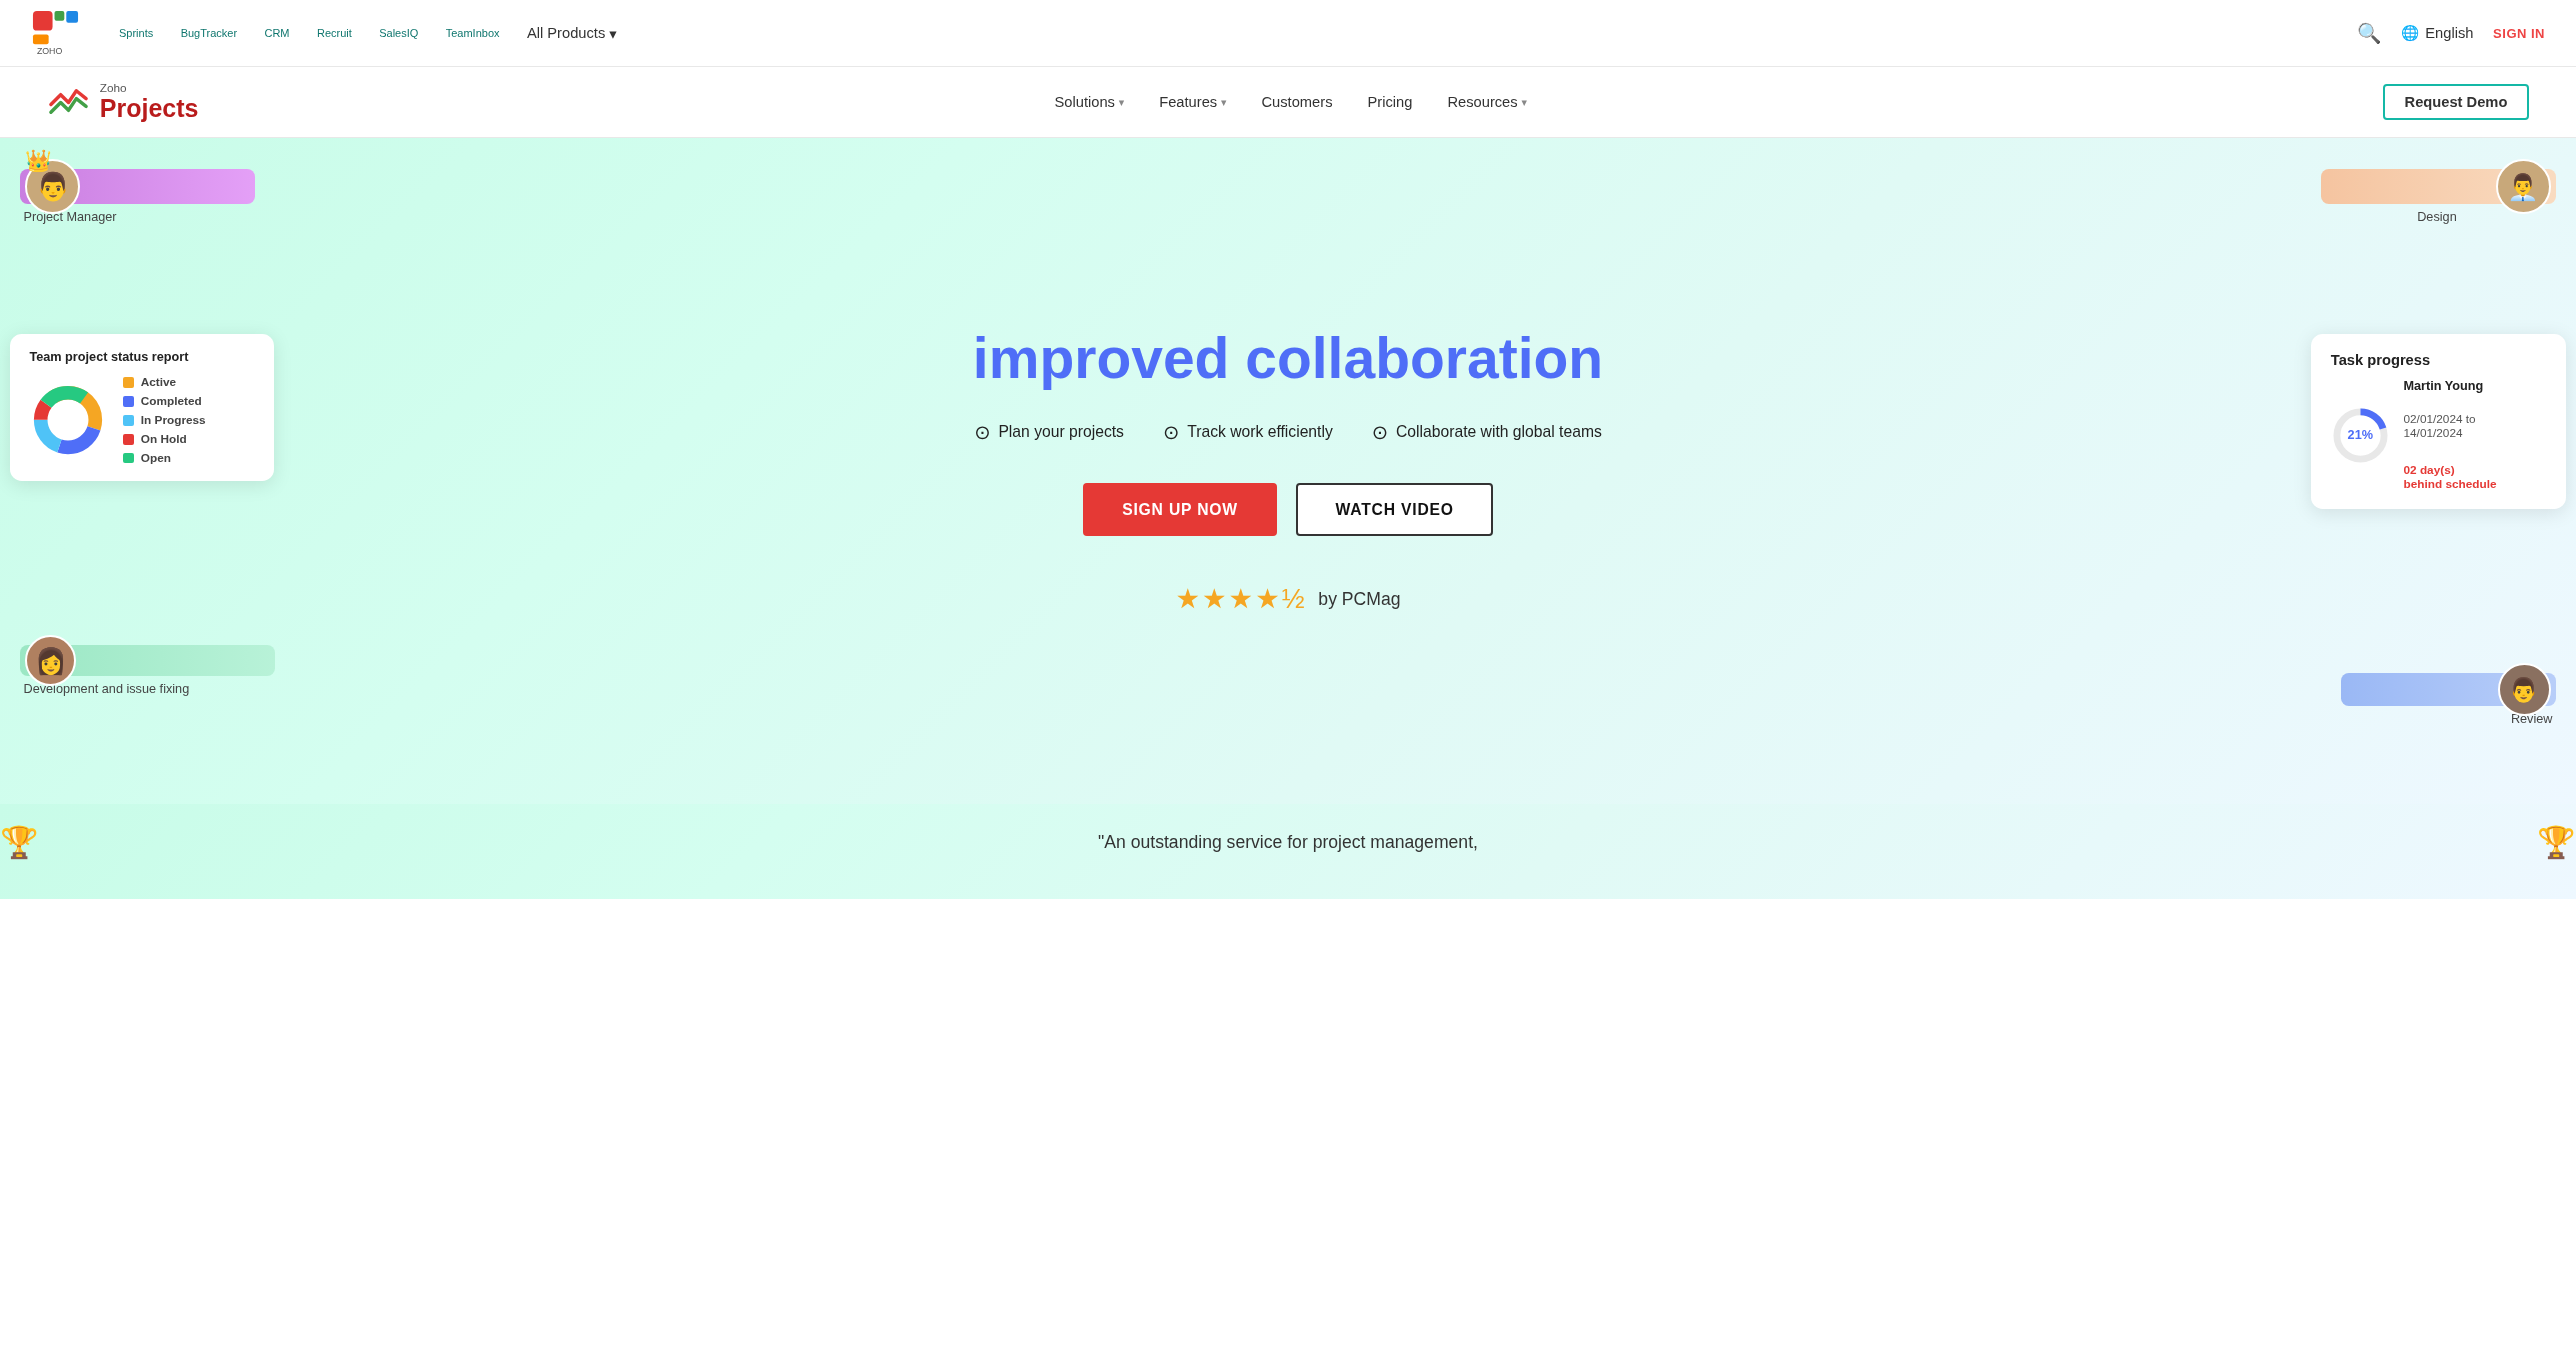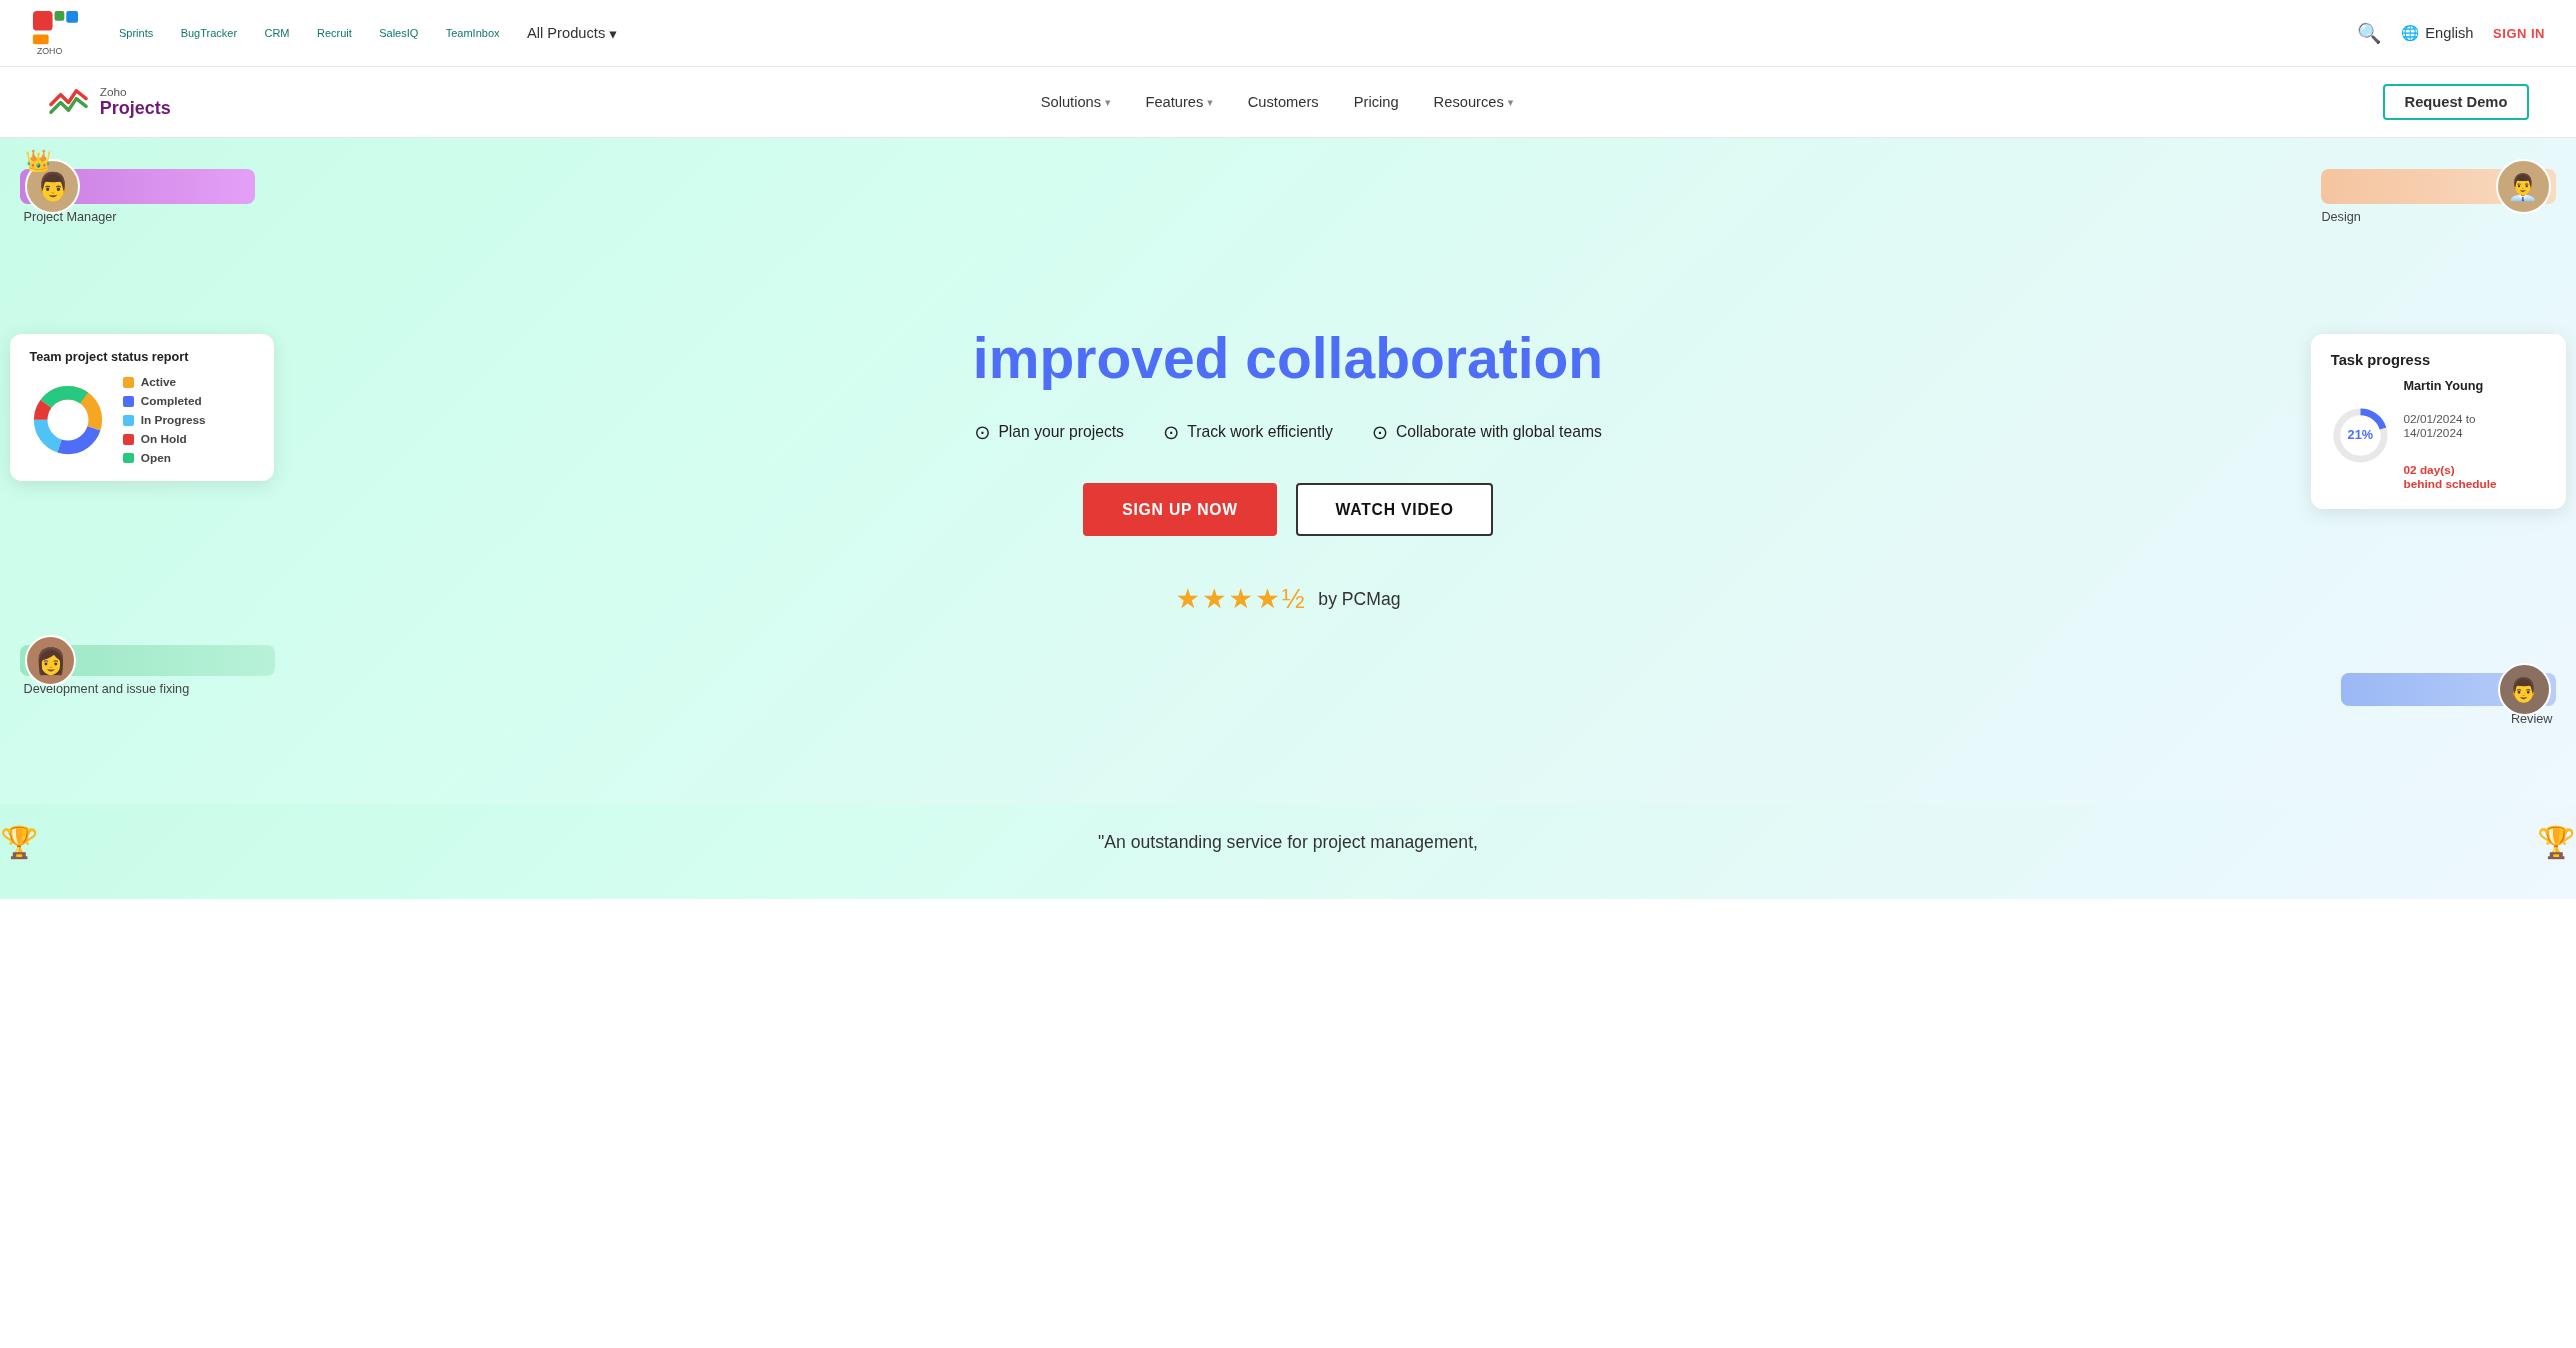--- a/index.html
+++ b/index.html
@@ -32,21 +32,21 @@
     
     .product-nav {
       display: flex; align-items: center; justify-content: space-between;
       padding: 0 47px; height: 71px; background: #fff;
       border-bottom: 1px solid #e8e8e8; position: relative; z-index: 99;
     }
     .product-logo { display: flex; align-items: center; gap: 9.8px; }
     .product-logo-icon { width: 43px; height: 43px; }
     .product-logo-text { display: flex; flex-direction: column; line-height: 1.1; }
     .product-logo-text .zoho-small { font-size: 11.8px; color: #555; }
-    .product-logo-text .projects-big { font-size: 18px; font-weight: 700; color: #701a75; }
+    .product-logo-text .projects-big { font-size: 25px; font-weight: 700; color: #b91c1c; }
     .product-nav-links { display: flex; align-items: center; gap: 35px; }
     .product-nav-links a {
       text-decoration: none; color: #333; font-size: 14.7px; font-weight: 500;
       display: flex; align-items: center; gap: 3.9px;
     }
     .nav-dropdown-arrow { font-size: 10.8px; color: #888; }
     .request-demo-btn {
       background: transparent; border: 2px solid #14b8a6; padding: 7.8px 19.6px;
       border-radius: 3.9px; font-size: 14.7px; font-weight: 600; cursor: pointer;
       color: #333; text-decoration: none;
@@ -179,21 +179,21 @@
     .design-bar {
       width: 235px; height: 35px; background: linear-gradient(90deg, #f5c4a0, #f9dbc0);
       border-radius: 7.8px;
     }
     .design-avatar {
       width: 55px; height: 55px; border-radius: 50%; background: #c8a87a;
       border: 2.9px solid #fff; position: absolute; right: 5.9px; top: -9.8px;
       display: flex; align-items: center; justify-content: center;
       font-size: 21.5px; overflow: hidden;
     }
-    .design-label { font-size: 12.7px; color: #444; margin-top: 3.9px; margin-right: 3.9px; text-align: left; }
+    .design-label { font-size: 12.7px; color: #444; margin-top: 3.9px; margin-right: 3.9px; text-align: center; }
 
     
     .task-progress-card {
       position: absolute; top: 196px; right: 9.8px;
       background: #fff; border-radius: 11.8px; padding: 17.6px 19.6px;
       box-shadow: 0 3.9px 19.6px rgba(0,0,0,0.10); width: 255px;
     }
     .task-progress-title { font-size: 14.7px; font-weight: 700; color: #222; margin-bottom: 11.8px; }
     .task-progress-body { display: flex; align-items: center; gap: 13.7px; }
     .progress-circle-wrap { position: relative; width: 59px; height: 59px; flex-shrink: 0; }

